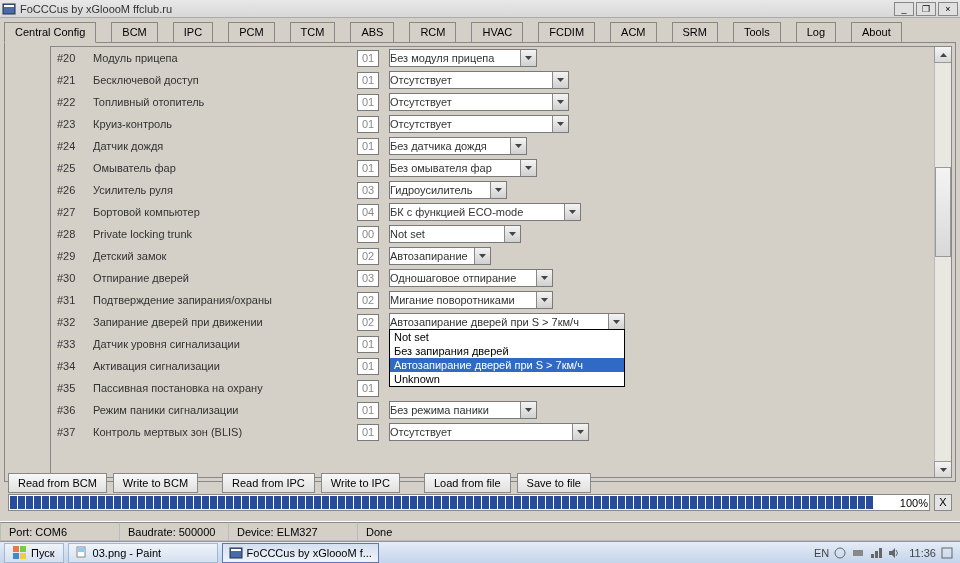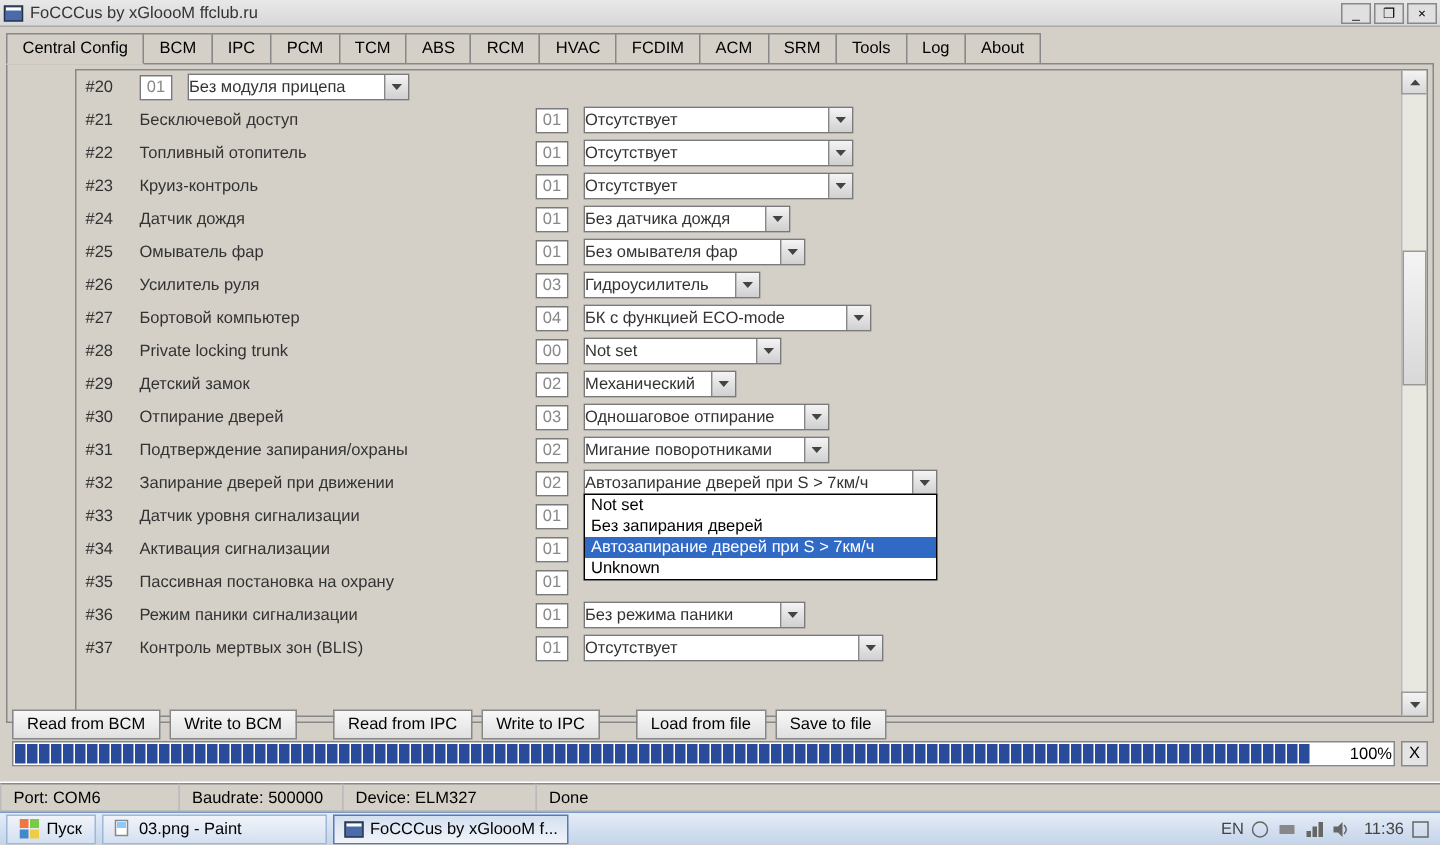--- a/index.html
+++ b/index.html
@@ -7,21 +7,21 @@
 
 .titlebar { height: 18px; background: linear-gradient(#e8e8e8, #d8d8d8); border-bottom: 1px solid #aaa; display: flex; align-items: center; padding: 0 2px; }
 .titlebar .icon { width: 14px; height: 14px; margin-right: 4px; }
 .titlebar .icon svg { width: 14px; height: 14px; }
 .titlebar .title { flex: 1; color: #333; }
 .titlebar .winbtns { display: flex; gap: 2px; }
 .titlebar .winbtn { width: 20px; height: 14px; background: #e0e0e0; border: 1px solid #888; font-size: 9px; display: flex; align-items: center; justify-content: center; cursor: pointer; }
 
 .content { position: absolute; top: 18px; left: 0; right: 0; bottom: 42px; background: #d4d0c8; padding: 4px; }
 
-.tabbar { display: flex; height: 20px; }
+.tabbar { display: flex; height: 20px; gap: 16px; }
 .tab { padding: 3px 10px; background: #d4d0c8; border: 1px solid #888; border-bottom: none; margin-right: -1px; cursor: pointer; position: relative; }
 .tab.active { background: #d4d0c8; z-index: 2; border-bottom: 1px solid #d4d0c8; margin-bottom: -1px; }
 
 .tabpane { border: 1px solid #888; background: #d4d0c8; height: 440px; position: relative; }
 
 .scrollarea { position: absolute; top: 3px; left: 3px; right: 3px; bottom: 3px; border: 1px solid #888; background: #d4d0c8; overflow: hidden; margin-left: 42px; }
 .rows { position: absolute; top: 0; left: 0; right: 18px; bottom: 0; }
 .row { height: 22px; display: flex; align-items: center; padding-left: 6px; }
 .rowid { width: 36px; color: #333; }
 .rowlabel { width: 264px; color: #333; }
@@ -103,20 +103,21 @@
       <div class="tab">Tools</div>
       <div class="tab">Log</div>
       <div class="tab">About</div>
     </div>
 
   <div class="tabpane">
     <div class="scrollarea">
       <div class="rows" id="rows">
           <div class="row">
             <span class="rowid">#20</span>
+            <span class="rowlabel">Модуль прицепа</span>
             <span class="codebox">01</span>
             <div class="combo" style="width:148px">
               <span class="combo-text">Без модуля прицепа</span>
               <span class="combo-btn">
                 <svg class="tri" viewBox="0 0 7 4">
                   <polygon points="0,0 7,0 3.5,4" fill="#444"></polygon>
                 </svg>
               </span>
             </div>
           </div>
@@ -222,21 +223,21 @@
                   <polygon points="0,0 7,0 3.5,4" fill="#444"></polygon>
                 </svg>
               </span>
             </div>
           </div>
           <div class="row">
             <span class="rowid">#29</span>
             <span class="rowlabel">Детский замок</span>
             <span class="codebox">02</span>
             <div class="combo" style="width:102px">
-              <span class="combo-text">Механический</span>
+              <span class="combo-text">Автозапирание</span>
               <span class="combo-btn">
                 <svg class="tri" viewBox="0 0 7 4">
                   <polygon points="0,0 7,0 3.5,4" fill="#444"></polygon>
                 </svg>
               </span>
             </div>
           </div>
           <div class="row">
             <span class="rowid">#30</span>
             <span class="rowlabel">Отпирание дверей</span>

